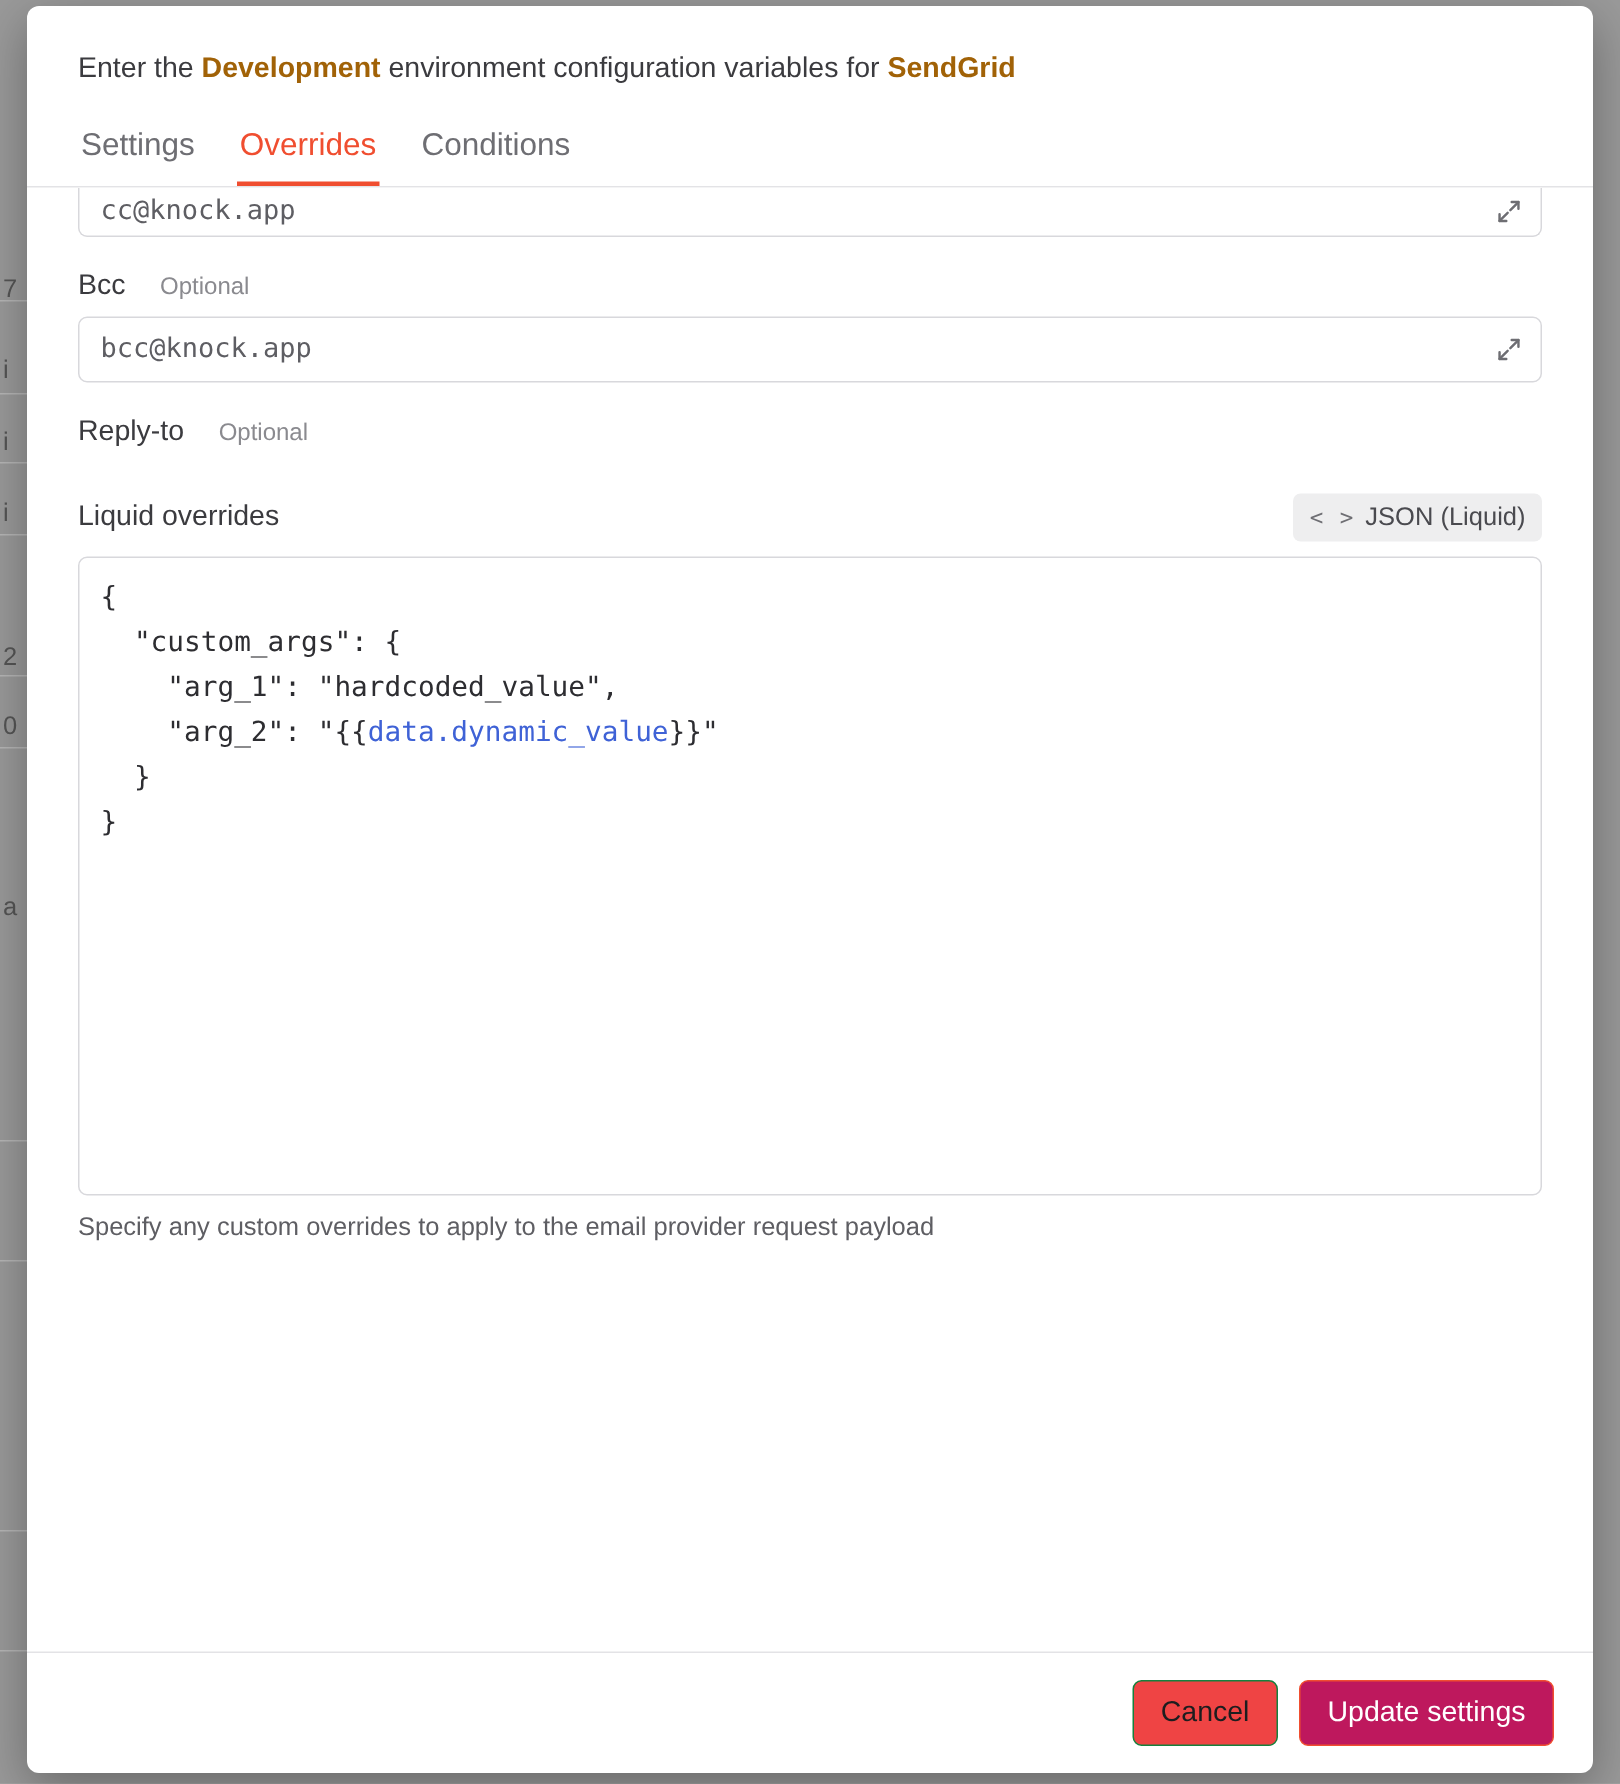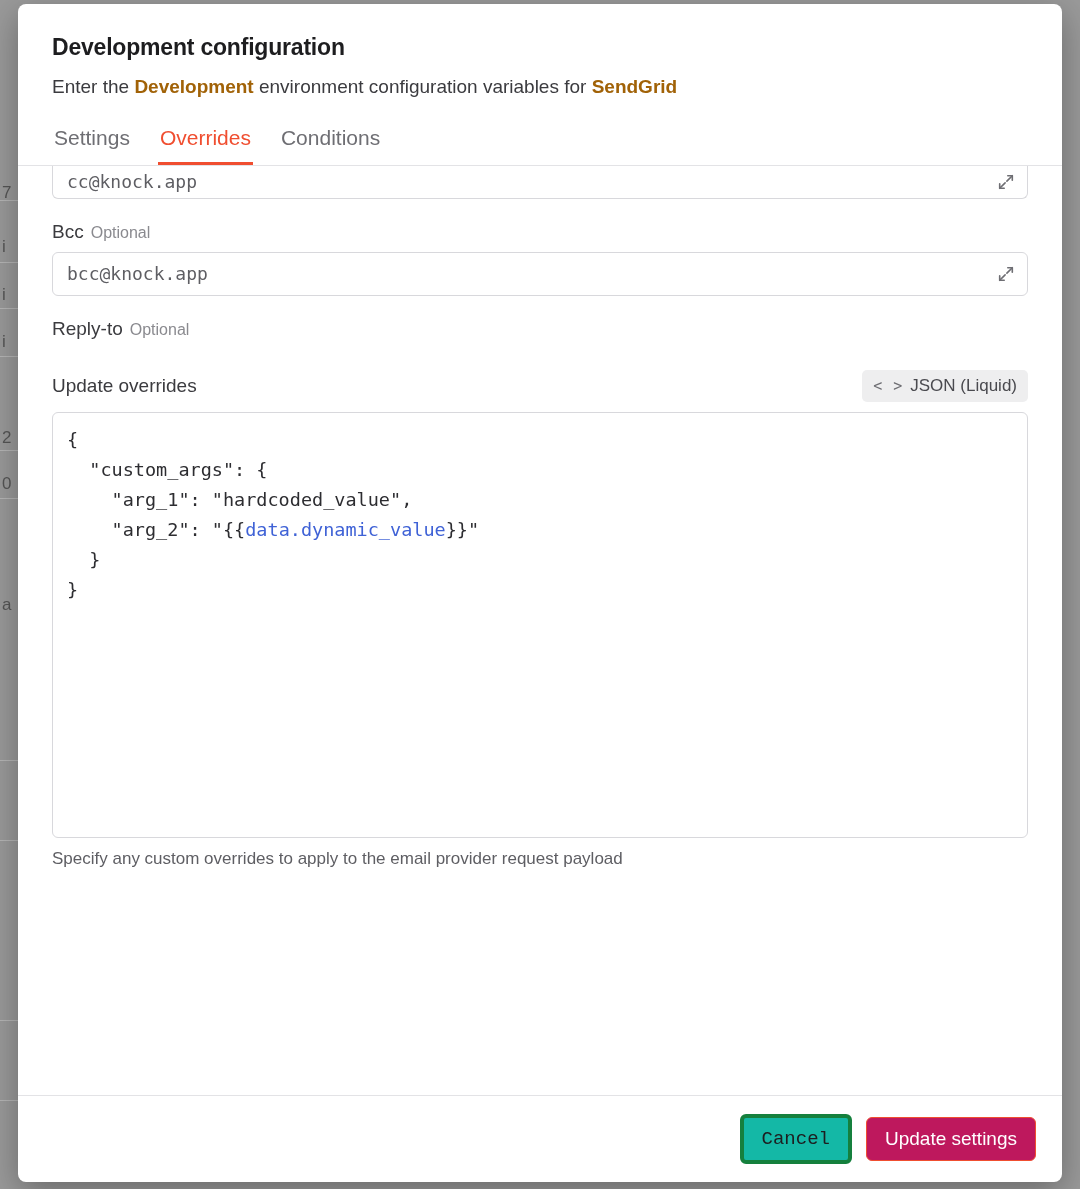--- a/index.html
+++ b/index.html
@@ -108,20 +108,21 @@
     font-size: 19px;
     color: #3b3b3f;
     margin-bottom: 9px;
     display: flex;
     align-items: baseline;
     gap: 7px;
   }
   .field-label .opt {
     font-size: 16px;
     color: #8a8a8f;
+    margin-left: 16px;
   }
 
   .input-wrap {
     position: relative;
     height: 44px;
     border: 1px solid #d8d8dc;
     border-radius: 6px;
     background: #fff;
     display: flex;
     align-items: center;
@@ -215,24 +216,23 @@
     gap: 14px;
   }
   .btn {
     font-family: "Liberation Sans", sans-serif;
     font-size: 19px;
     border-radius: 6px;
     padding: 10px 18px;
     cursor: pointer;
   }
   .btn-cancel {
-    background: #14b8a6;
-    border: 4px solid #15803d;
+    background: #ef4444;
+    border: 1px solid #15803d;
     color: #1d1d1f;
-    font-family: Liberation Mono, monospace;
   }
   .btn-primary {
     background: #be185d;
     border: 1px solid #f04e30;
     color: #ffffff;
   }
 </style>
 </head>
 <body>
 
@@ -252,21 +252,20 @@
     <div class="bg-rule" style="top: 498px;"></div>
     <div class="bg-rule" style="top: 760px;"></div>
     <div class="bg-rule" style="top: 840px;"></div>
     <div class="bg-rule" style="top: 1020px;"></div>
     <div class="bg-rule" style="top: 1100px;"></div>
   </div>
 
 <div id="modal">
 
   <div class="modal-header">
-    <h1 class="modal-title">Development configuration</h1>
     <p class="modal-subtitle"><span>Enter the </span><b>Development</b><span> environment configuration variables for </span><b>SendGrid</b></p>
   </div>
 
   <div class="tabs">
     <button class="tab">Settings</button>
     <button class="tab active">Overrides</button>
     <button class="tab">Conditions</button>
   </div>
 
   <div class="modal-body">
@@ -304,21 +303,21 @@
     </div>
 
     <div class="field-block">
       <div class="field-label">
         <span>Reply-to</span>
         <span class="opt">Optional</span>
       </div>
     </div>
 
     <div class="payload-head">
-      <span class="payload-title">Update overrides</span>
+      <span class="payload-title">Liquid overrides</span>
       <span class="json-badge">
         <span class="chev">&lt; &gt;</span>
         <span>JSON (Liquid)</span>
       </span>
     </div>
 
     <div class="code-box">
       <pre class="code"><span>{</span>
 <span>  "custom_args": {</span>
 <span>    "arg_1": "hardcoded_value",</span>

